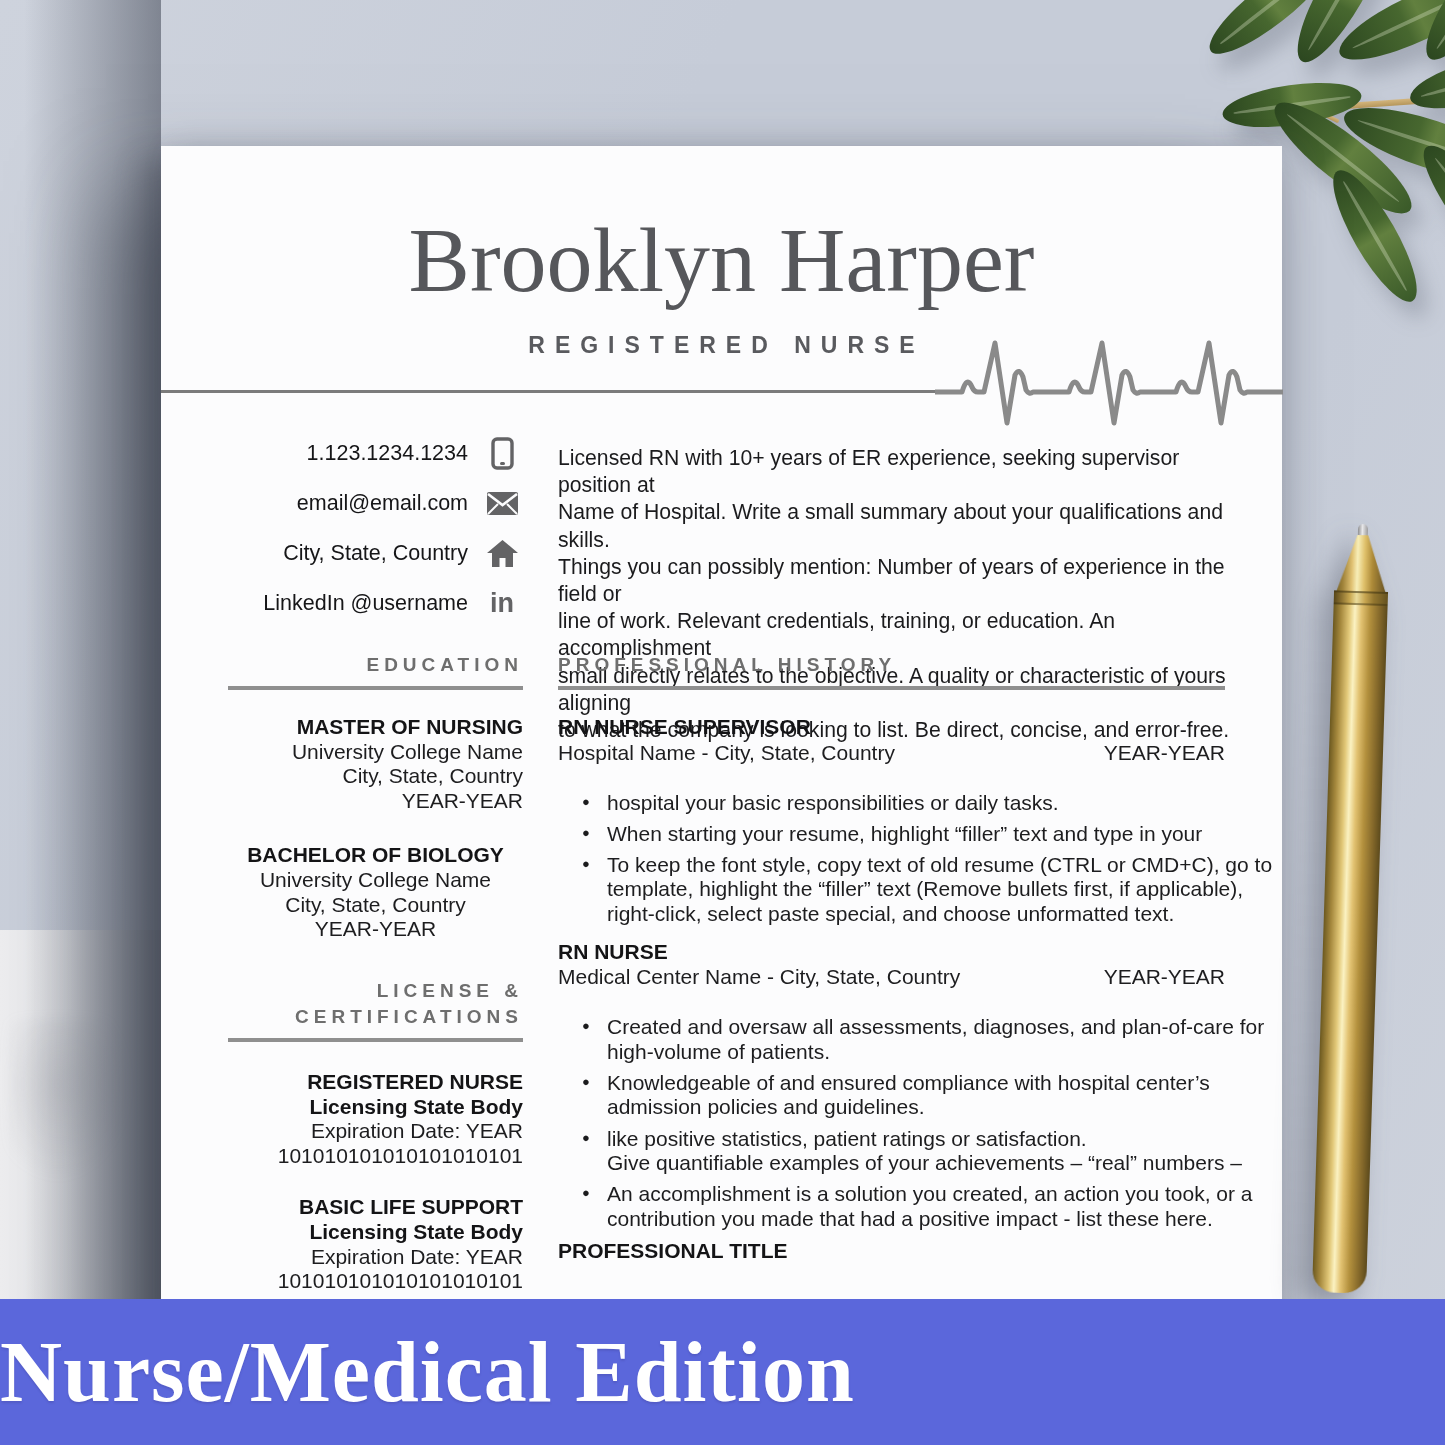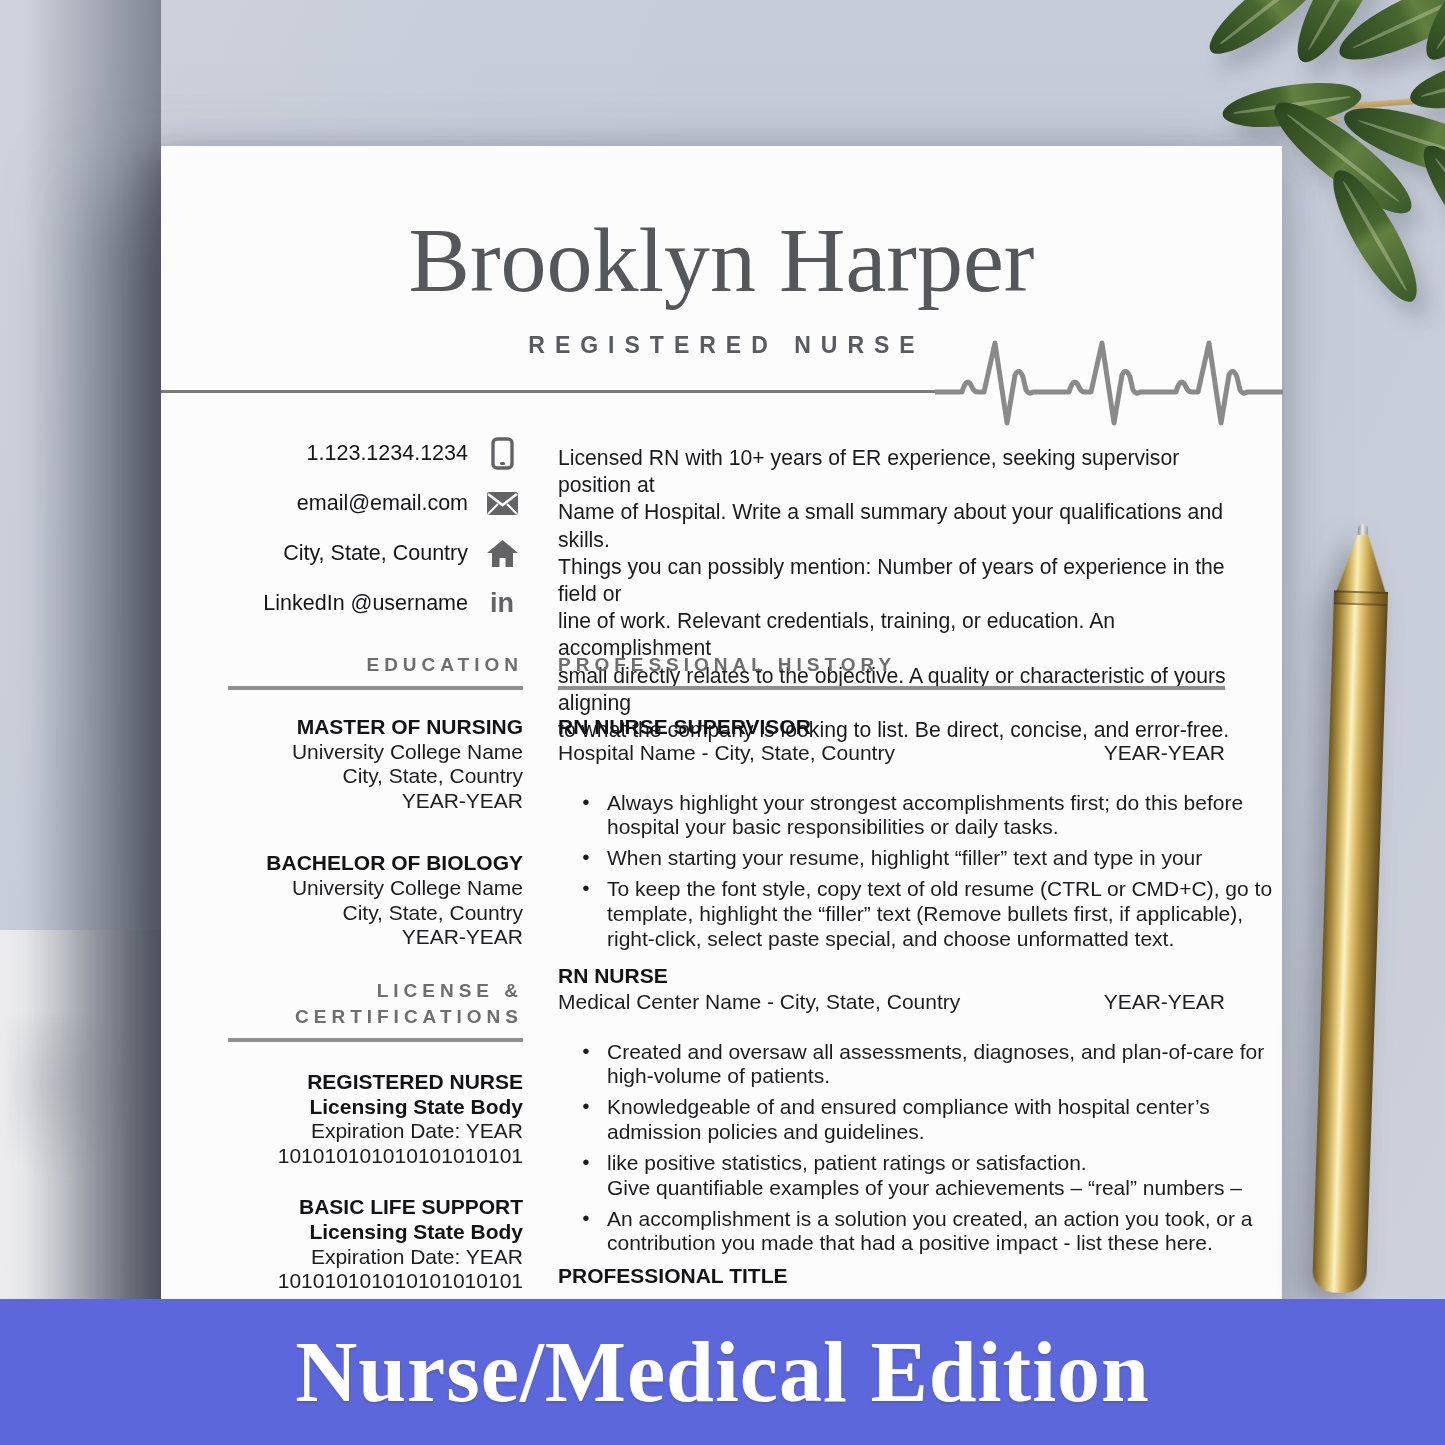--- a/index.html
+++ b/index.html
@@ -66,38 +66,38 @@
   .summary { left:558px; top:444px; width:680px; font-size:21.2px; line-height:27.2px; color:#1b1b1d; }
 
   
   .sec-head { font-size:19px; font-weight:700; letter-spacing:5px; color:#6e6e6e; line-height:26px; }
   .sec-rule { border:none; border-top:4px solid #8f8f8f; margin-top:8px; }
   .line { font-size:21px; line-height:24.6px; white-space:nowrap; }
   .b { font-weight:700; color:#141416; }
 
   .leftcol { left:228px; top:652px; width:295px; text-align:right; }
   .edu-entry1 { margin-top:25px; }
-  .edu-entry2 { margin-top:38px; }
+  .edu-entry2 { margin-top:30px;text-align:center; }
 
   .liccol { left:228px; top:978px; width:295px; text-align:right; }
   .lic-entry1 { margin-top:28px; }
   .lic-entry2 { margin-top:27px; }
 
   .rightcol { left:558px; top:652px; width:667px; text-align:left; }
   .job1 { margin-top:25px; }
   .job2 { margin-top:13px; }
   .org-row { display:flex; justify-content:space-between; font-size:21px; line-height:25px; }
   ul.bullets { list-style:none; margin-top:26px; }
   ul.bullets li { position:relative; padding-left:49px; margin-bottom:6.5px; }
   ul.bullets li::before { content:"●"; position:absolute; left:24px; top:3px; font-size:13px; color:#1b1b1d; }
   .next-title { margin-top:8px; }
 
   
   .banner { position:absolute; left:0; top:1299px; width:1445px; height:146px; background:#5b67db; z-index:6;
-            display:flex; align-items:center; justify-content:center; }
+            display:flex; align-items:center; }
   .banner-text { font-family:"Liberation Serif", serif; font-weight:700; font-size:86px; color:#ffffff;
             letter-spacing:1px; text-shadow:0 2px 2px rgba(60,60,140,.25); }
 </style>
 </head>
 <body>
 
 <div class="scene">
 
   <div class="marble"></div>
   <div class="side-shade"></div>
@@ -214,21 +214,20 @@
     <hr class="sec-rule">
 
     <div class="job1">
       <div class="line b">RN NURSE SUPERVISOR</div>
       <div class="org-row">
         <span>Hospital Name - City, State, Country</span>
         <span>YEAR-YEAR</span>
       </div>
       <ul class="bullets">
         <li>
-          <div class="line">Always highlight your strongest accomplishments first; do this before</div>
           <div class="line">hospital your basic responsibilities or daily tasks.</div>
         </li>
         <li>
           <div class="line">When starting your resume, highlight “filler” text and type in your</div>
         </li>
         <li>
           <div class="line">To keep the font style, copy text of old resume (CTRL or CMD+C), go to</div>
           <div class="line">template, highlight the “filler” text (Remove bullets first, if applicable),</div>
           <div class="line">right-click, select paste special, and choose unformatted text.</div>
         </li>

